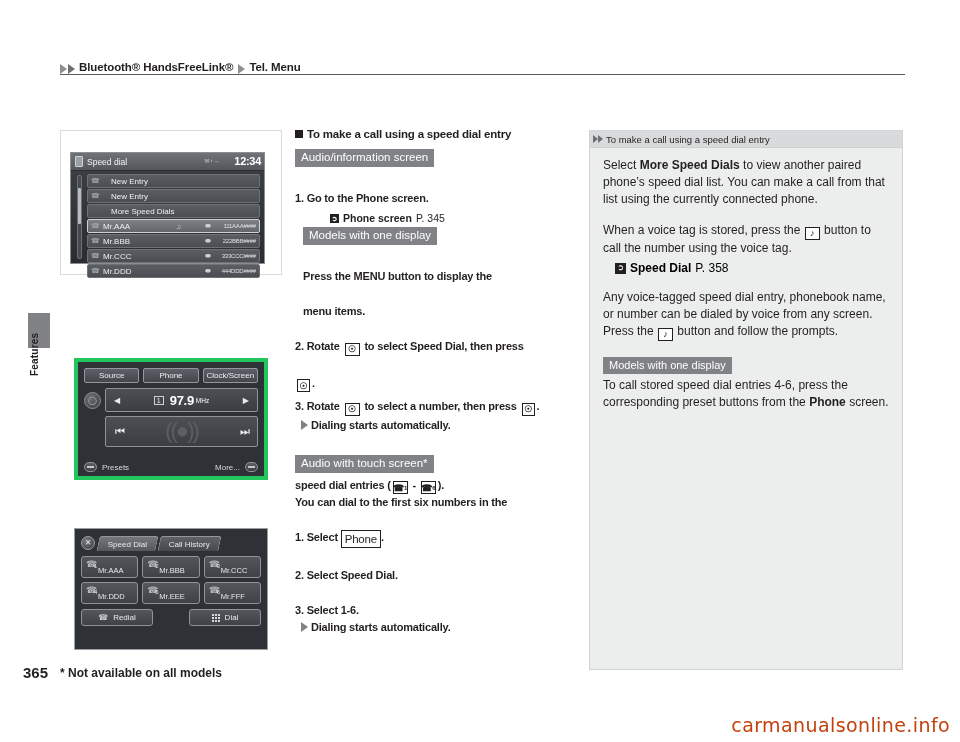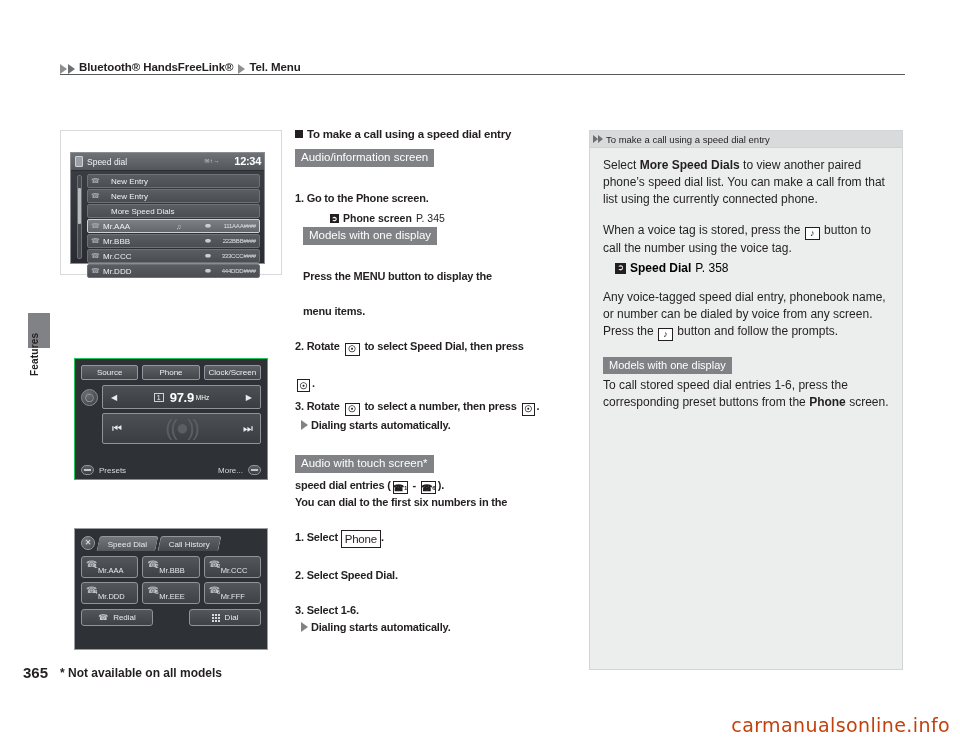--- a/index.html
+++ b/index.html
@@ -122,21 +122,21 @@
   
   .down-arrow {
     position: absolute; left: 163px; top: 492px;
     font-size: 28px; color: #231f20; line-height: 1;
   }
 
   
   .figbox.aud {
     position: absolute; left: 14px; top: 228px;
     width: 194px; height: 122px;
-    background: #2e3136; border: 1px solid #22c55e; padding: 0;
+    background: #2e3136; border: 4px solid #22c55e; padding: 0;
   }
   .figbox.aud2 {
     position: absolute; left: 14px; top: 398px;
     width: 194px; height: 122px;
     background: #2e3136; border: 1px solid #9b9ea1; padding: 0;
   }
   .aud-inner { position: relative; width: 100%; height: 100%; padding: 6px; }
   .aud-top { display: flex; gap: 4px; }
   .aud-btn {
     flex: 1; height: 15px; border: 1px solid #9396a0; border-radius: 2px;
@@ -610,21 +610,21 @@
       <div class="rc-ref">
         <span class="refico">➲</span>
         <b>Speed Dial</b>
         <span>P. 358</span>
       </div>
       <div class="rc-p">
         <span>Any voice-tagged speed dial entry, phonebook name, or number can be dialed by voice from any screen. Press the </span><span class="vico">♪</span><span> button and follow the prompts.</span>
       </div>
       <div class="rc-band">Models with one display</div>
       <div class="rc-p">
-        <span>To call stored speed dial entries 1-6, press the corresponding preset buttons from the </span><b>Phone</b><span> screen.</span>
+        <span>To call stored speed dial entries 4-6, press the corresponding preset buttons from the </span><b>Phone</b><span> screen.</span>
       </div>
     </div>
   </div>
 
   <div class="pg-no">365</div>
   <div class="foot-note">* Not available on all models</div>
   <div class="watermark">carmanualsonline.info</div>
 
 </div>
 

